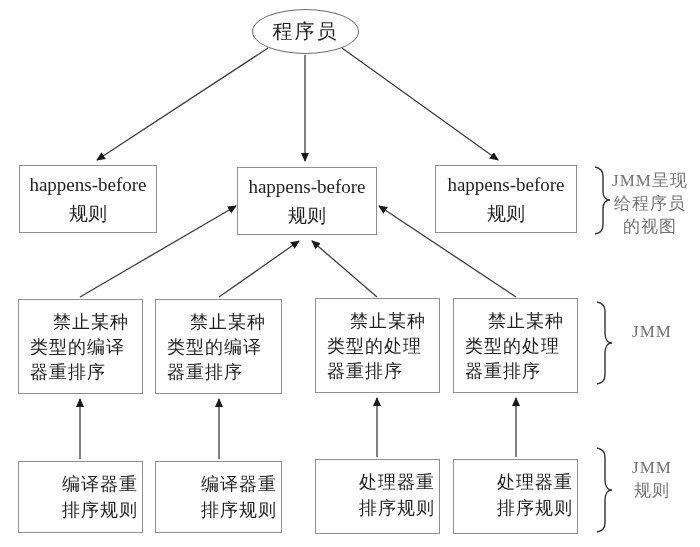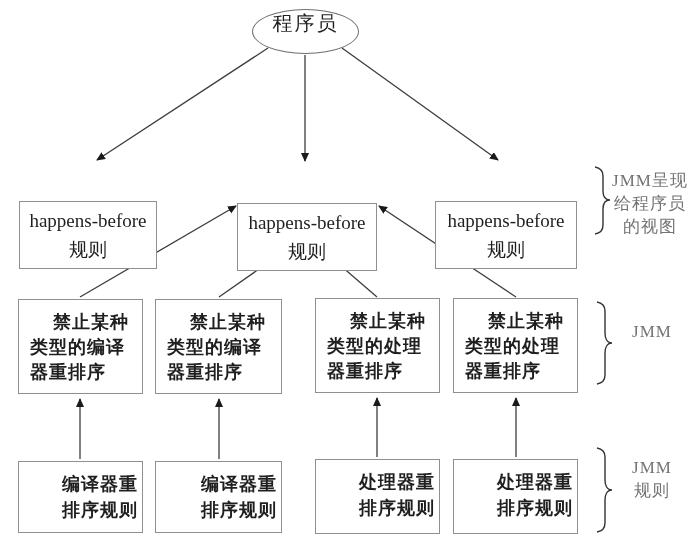--- a/index.html
+++ b/index.html
@@ -21,38 +21,37 @@
   .node {
     position: absolute;
     background: #ffffff;
     border: 1px solid #8f8f8f;
     box-sizing: border-box;
   }
   .ellipse {
     border-radius: 50%;
     border: 1px solid #6f6f6f;
     display: flex;
+    align-items: center;
     justify-content: center;
     font-size: 20px;
     letter-spacing: 2px;
   }
   .hb-box {
     display: flex;
     flex-direction: column;
     align-items: center;
     justify-content: center;
     text-align: center;
     font-size: 19px;
     line-height: 29px;
-    margin-top: 36px;
   }
   .cjk-box {
     font-size: 18px;
     letter-spacing: 1px;
-    font-weight: bold;
   }
   .cjk-box .line { padding-left: 11px; padding-right: 4px; }
   .cjk-box .indent { padding-left: 34px; }
   .r2 { padding-top: 10px; line-height: 25px; }
   .r3 { padding-top: 9px;  line-height: 26px; text-align: right; }
   .side-label {
     position: absolute;
     text-align: center;
     font-size: 17px;
     line-height: 23px;

